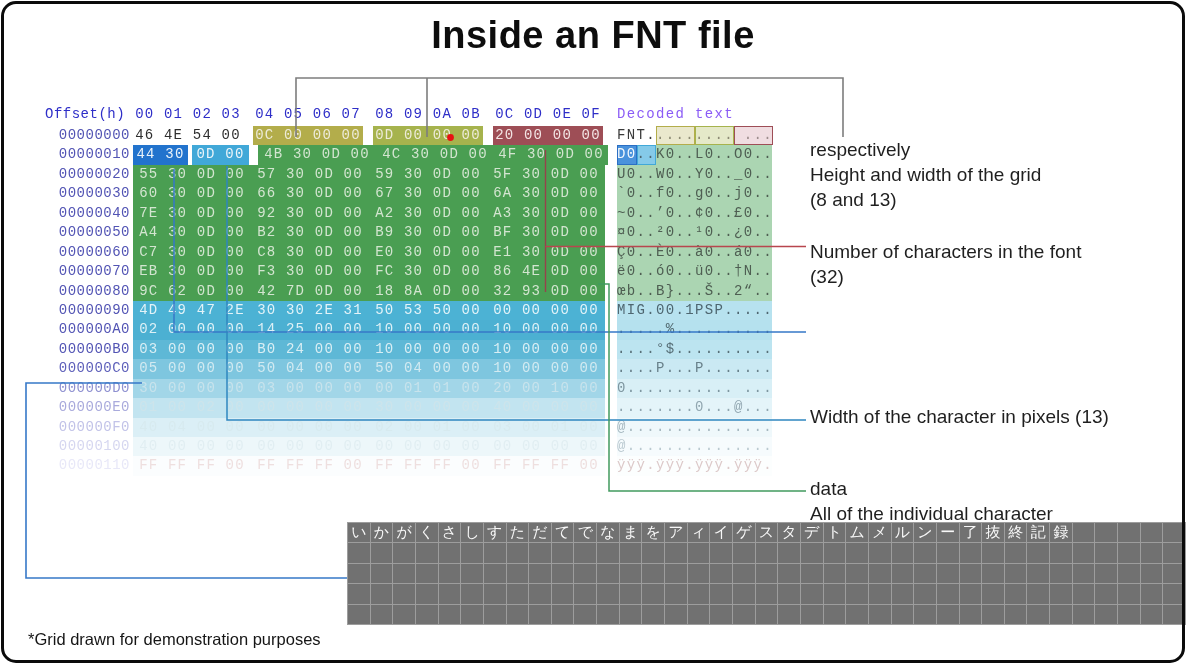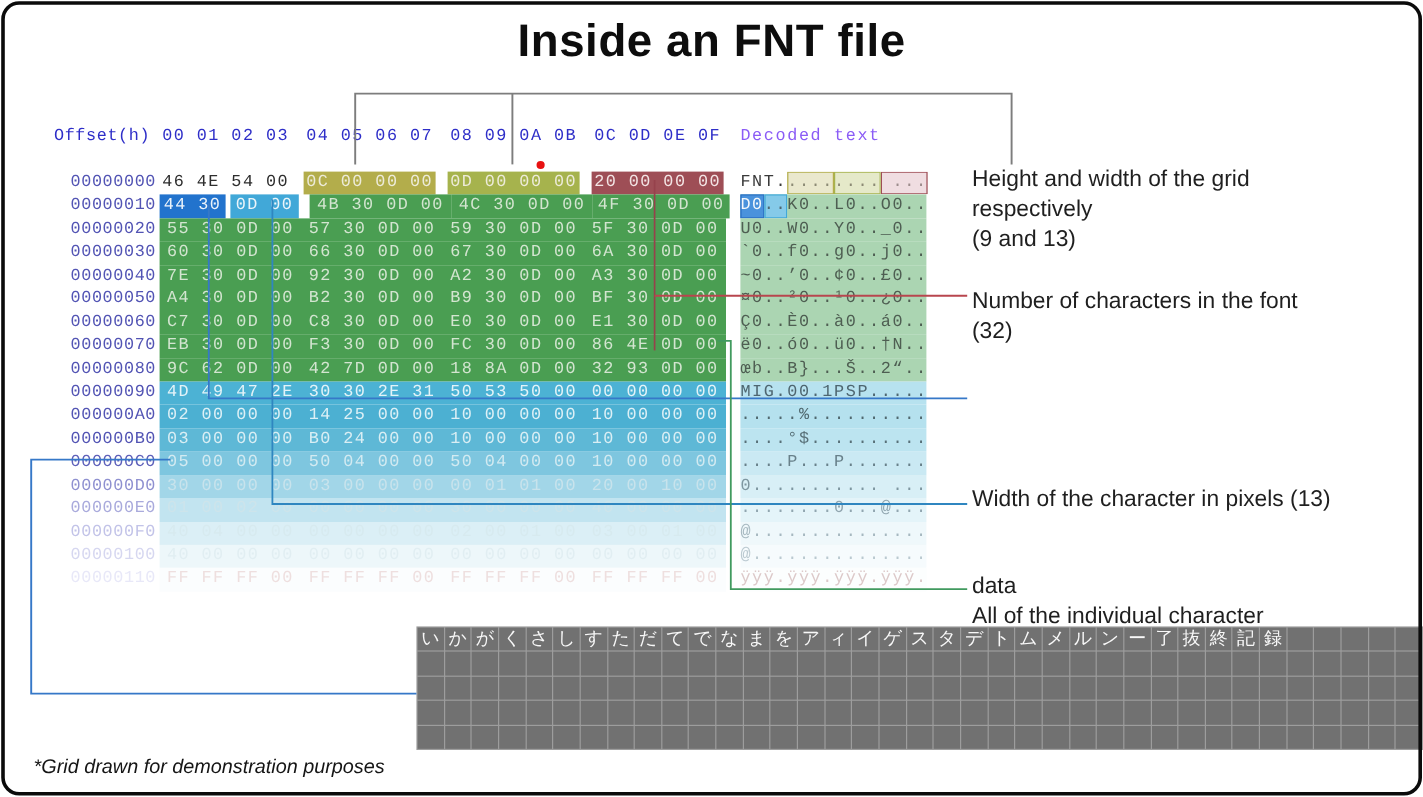--- a/index.html
+++ b/index.html
@@ -3,39 +3,39 @@
 <meta charset="utf-8">
 <style>
   html,body{margin:0;padding:0;background:#fff;}
   .page{position:relative;width:1186px;height:664px;background:#fff;overflow:hidden;
         font-family:"Liberation Sans",sans-serif;}
   .frame{position:absolute;inset:1px;border:3px solid #0b0b0b;border-radius:15px;pointer-events:none;}
   .title{position:absolute;top:14px;left:0;width:100%;text-align:center;
          font-size:38px;font-weight:700;color:#0d0d0d;letter-spacing:.5px;}
   
   .hexwrap{position:absolute;left:45px;top:105px;font-family:"Liberation Mono",monospace;font-size:14px;}
-  .hex-header{display:flex;line-height:18px;color:#2e2ec8;margin-bottom:20px;white-space:pre;}
+  .hex-header{display:flex;line-height:18px;color:#2e2ec8;margin-bottom:3px;white-space:pre;}
   .hex-rows{position:relative;}
   .hex-row{display:flex;height:19.45px;line-height:19.45px;white-space:pre;}
   .hex-offset{display:inline-block;width:85px;text-align:right;letter-spacing:.5px;}
   .hex-offset.hdr{text-align:left;letter-spacing:.5px;}
   .hex-bytes{display:inline-block;width:472px;margin-left:3px;white-space:nowrap;}
   .byte-group{display:inline-block;box-sizing:border-box;text-align:center;letter-spacing:1.2px;height:100%;}
   .hex-decoded{display:inline-block;width:155px;margin-left:12px;letter-spacing:1.35px;white-space:pre;}
   .decoded-seg{display:inline-block;height:100%;}
   
   .ann{position:absolute;font-size:19px;line-height:25px;color:#1f1f1f;}
   
   .chargrid{position:absolute;left:347px;top:522px;width:839px;height:103px;
             display:grid;grid-template-columns:repeat(37,1fr);grid-template-rows:repeat(5,1fr);
             gap:1px;padding:1px;background:#9d9d9d;box-sizing:border-box;}
   .gcell{background:#717171;color:#f8f8f8;font-size:15px;line-height:19px;
          display:flex;align-items:center;justify-content:center;overflow:hidden;
          font-family:"DejaVu Sans",sans-serif;}
-  .footnote{position:absolute;left:28px;top:630px;font-size:16.5px;color:#151515;font-style:italic;}
+  .footnote{position:absolute;left:28px;top:630px;font-size:16.5px;color:#151515;}
   svg.leaders{position:absolute;left:0;top:0;pointer-events:none;}
 </style>
 </head>
 <body>
 
 <div class="page">
   <div class="title">Inside an FNT file</div>
 
   <div class="hexwrap">
     <div class="hex-header">
@@ -60,23 +60,23 @@
         <div class="hex-row"><span class="hex-offset" style="color: rgb(142, 144, 208);">000000D0</span><span class="hex-bytes" style="background: rgba(76, 176, 210, 0.52);"><span class="byte-group" style="width: 118px; margin-right: 0px; color: rgb(200, 227, 236);">30 00 00 00</span><span class="byte-group" style="width: 118px; margin-right: 0px; color: rgb(200, 227, 236);">03 00 00 00</span><span class="byte-group" style="width: 118px; margin-right: 0px; color: rgb(200, 227, 236);">00 01 01 00</span><span class="byte-group" style="width: 118px; margin-right: 0px; color: rgb(200, 227, 236);">20 00 10 00</span></span><span class="hex-decoded" style="background: rgba(181, 225, 238, 0.52); color: rgb(126, 150, 160);"><span class="decoded-seg">0........... ...</span></span></div>
         <div class="hex-row"><span class="hex-offset" style="color: rgb(169, 170, 220);">000000E0</span><span class="hex-bytes" style="background: rgba(76, 176, 210, 0.34);"><span class="byte-group" style="width: 118px; margin-right: 0px; color: rgb(205, 228, 235);">01 00 02 00</span><span class="byte-group" style="width: 118px; margin-right: 0px; color: rgb(205, 228, 235);">00 00 00 00</span><span class="byte-group" style="width: 118px; margin-right: 0px; color: rgb(205, 228, 235);">30 00 00 00</span><span class="byte-group" style="width: 118px; margin-right: 0px; color: rgb(205, 228, 235);">40 00 00 00</span></span><span class="hex-decoded" style="background: rgba(181, 225, 238, 0.36); color: rgb(145, 166, 176);"><span class="decoded-seg">........0...@...</span></span></div>
         <div class="hex-row"><span class="hex-offset" style="color: rgb(194, 195, 232);">000000F0</span><span class="hex-bytes" style="background: rgba(76, 176, 210, 0.2);"><span class="byte-group" style="width: 118px; margin-right: 0px; color: rgb(215, 234, 239);">40 04 00 00</span><span class="byte-group" style="width: 118px; margin-right: 0px; color: rgb(215, 234, 239);">00 00 00 00</span><span class="byte-group" style="width: 118px; margin-right: 0px; color: rgb(215, 234, 239);">02 00 01 00</span><span class="byte-group" style="width: 118px; margin-right: 0px; color: rgb(215, 234, 239);">03 00 01 00</span></span><span class="hex-decoded" style="background: rgba(181, 225, 238, 0.22); color: rgb(166, 184, 192);"><span class="decoded-seg">@...............</span></span></div>
         <div class="hex-row"><span class="hex-offset" style="color: rgb(214, 215, 240);">00000100</span><span class="hex-bytes" style="background: rgba(76, 176, 210, 0.1);"><span class="byte-group" style="width: 118px; margin-right: 0px; color: rgb(225, 238, 242);">40 00 00 00</span><span class="byte-group" style="width: 118px; margin-right: 0px; color: rgb(225, 238, 242);">00 00 00 00</span><span class="byte-group" style="width: 118px; margin-right: 0px; color: rgb(225, 238, 242);">00 00 00 00</span><span class="byte-group" style="width: 118px; margin-right: 0px; color: rgb(225, 238, 242);">00 00 00 00</span></span><span class="hex-decoded" style="background: rgba(181, 225, 238, 0.12); color: rgb(186, 201, 208);"><span class="decoded-seg">@...............</span></span></div>
         <div class="hex-row"><span class="hex-offset" style="color: rgb(232, 232, 248);">00000110</span><span class="hex-bytes" style="background: rgba(76, 176, 210, 0.02);"><span class="byte-group" style="width: 118px; margin-right: 0px; color: rgb(238, 223, 223);">FF FF FF 00</span><span class="byte-group" style="width: 118px; margin-right: 0px; color: rgb(238, 223, 223);">FF FF FF 00</span><span class="byte-group" style="width: 118px; margin-right: 0px; color: rgb(238, 223, 223);">FF FF FF 00</span><span class="byte-group" style="width: 118px; margin-right: 0px; color: rgb(238, 223, 223);">FF FF FF 00</span></span><span class="hex-decoded" style="background: rgba(181, 225, 238, 0.04); color: rgb(220, 201, 201);"><span class="decoded-seg">ÿÿÿ.ÿÿÿ.ÿÿÿ.ÿÿÿ.</span></span></div>
       </div>
   </div>
 
   <div id="annotations">
       <div class="ann" style="left: 810px; top: 137px;">
+        <div>respectively</div>
         <div>Height and width of  the grid</div>
-        <div>respectively</div>
-        <div>(9 and 13)</div>
+        <div>(8 and 13)</div>
       </div>
       <div class="ann" style="left: 810px; top: 239px;">
         <div>Number of characters in the font</div>
         <div>(32)</div>
       </div>
       <div class="ann" style="left: 810px; top: 307px;">
       </div>
       <div class="ann" style="left: 810px; top: 404px;">
         <div>Width of the character in pixels (13)</div>
       </div>

